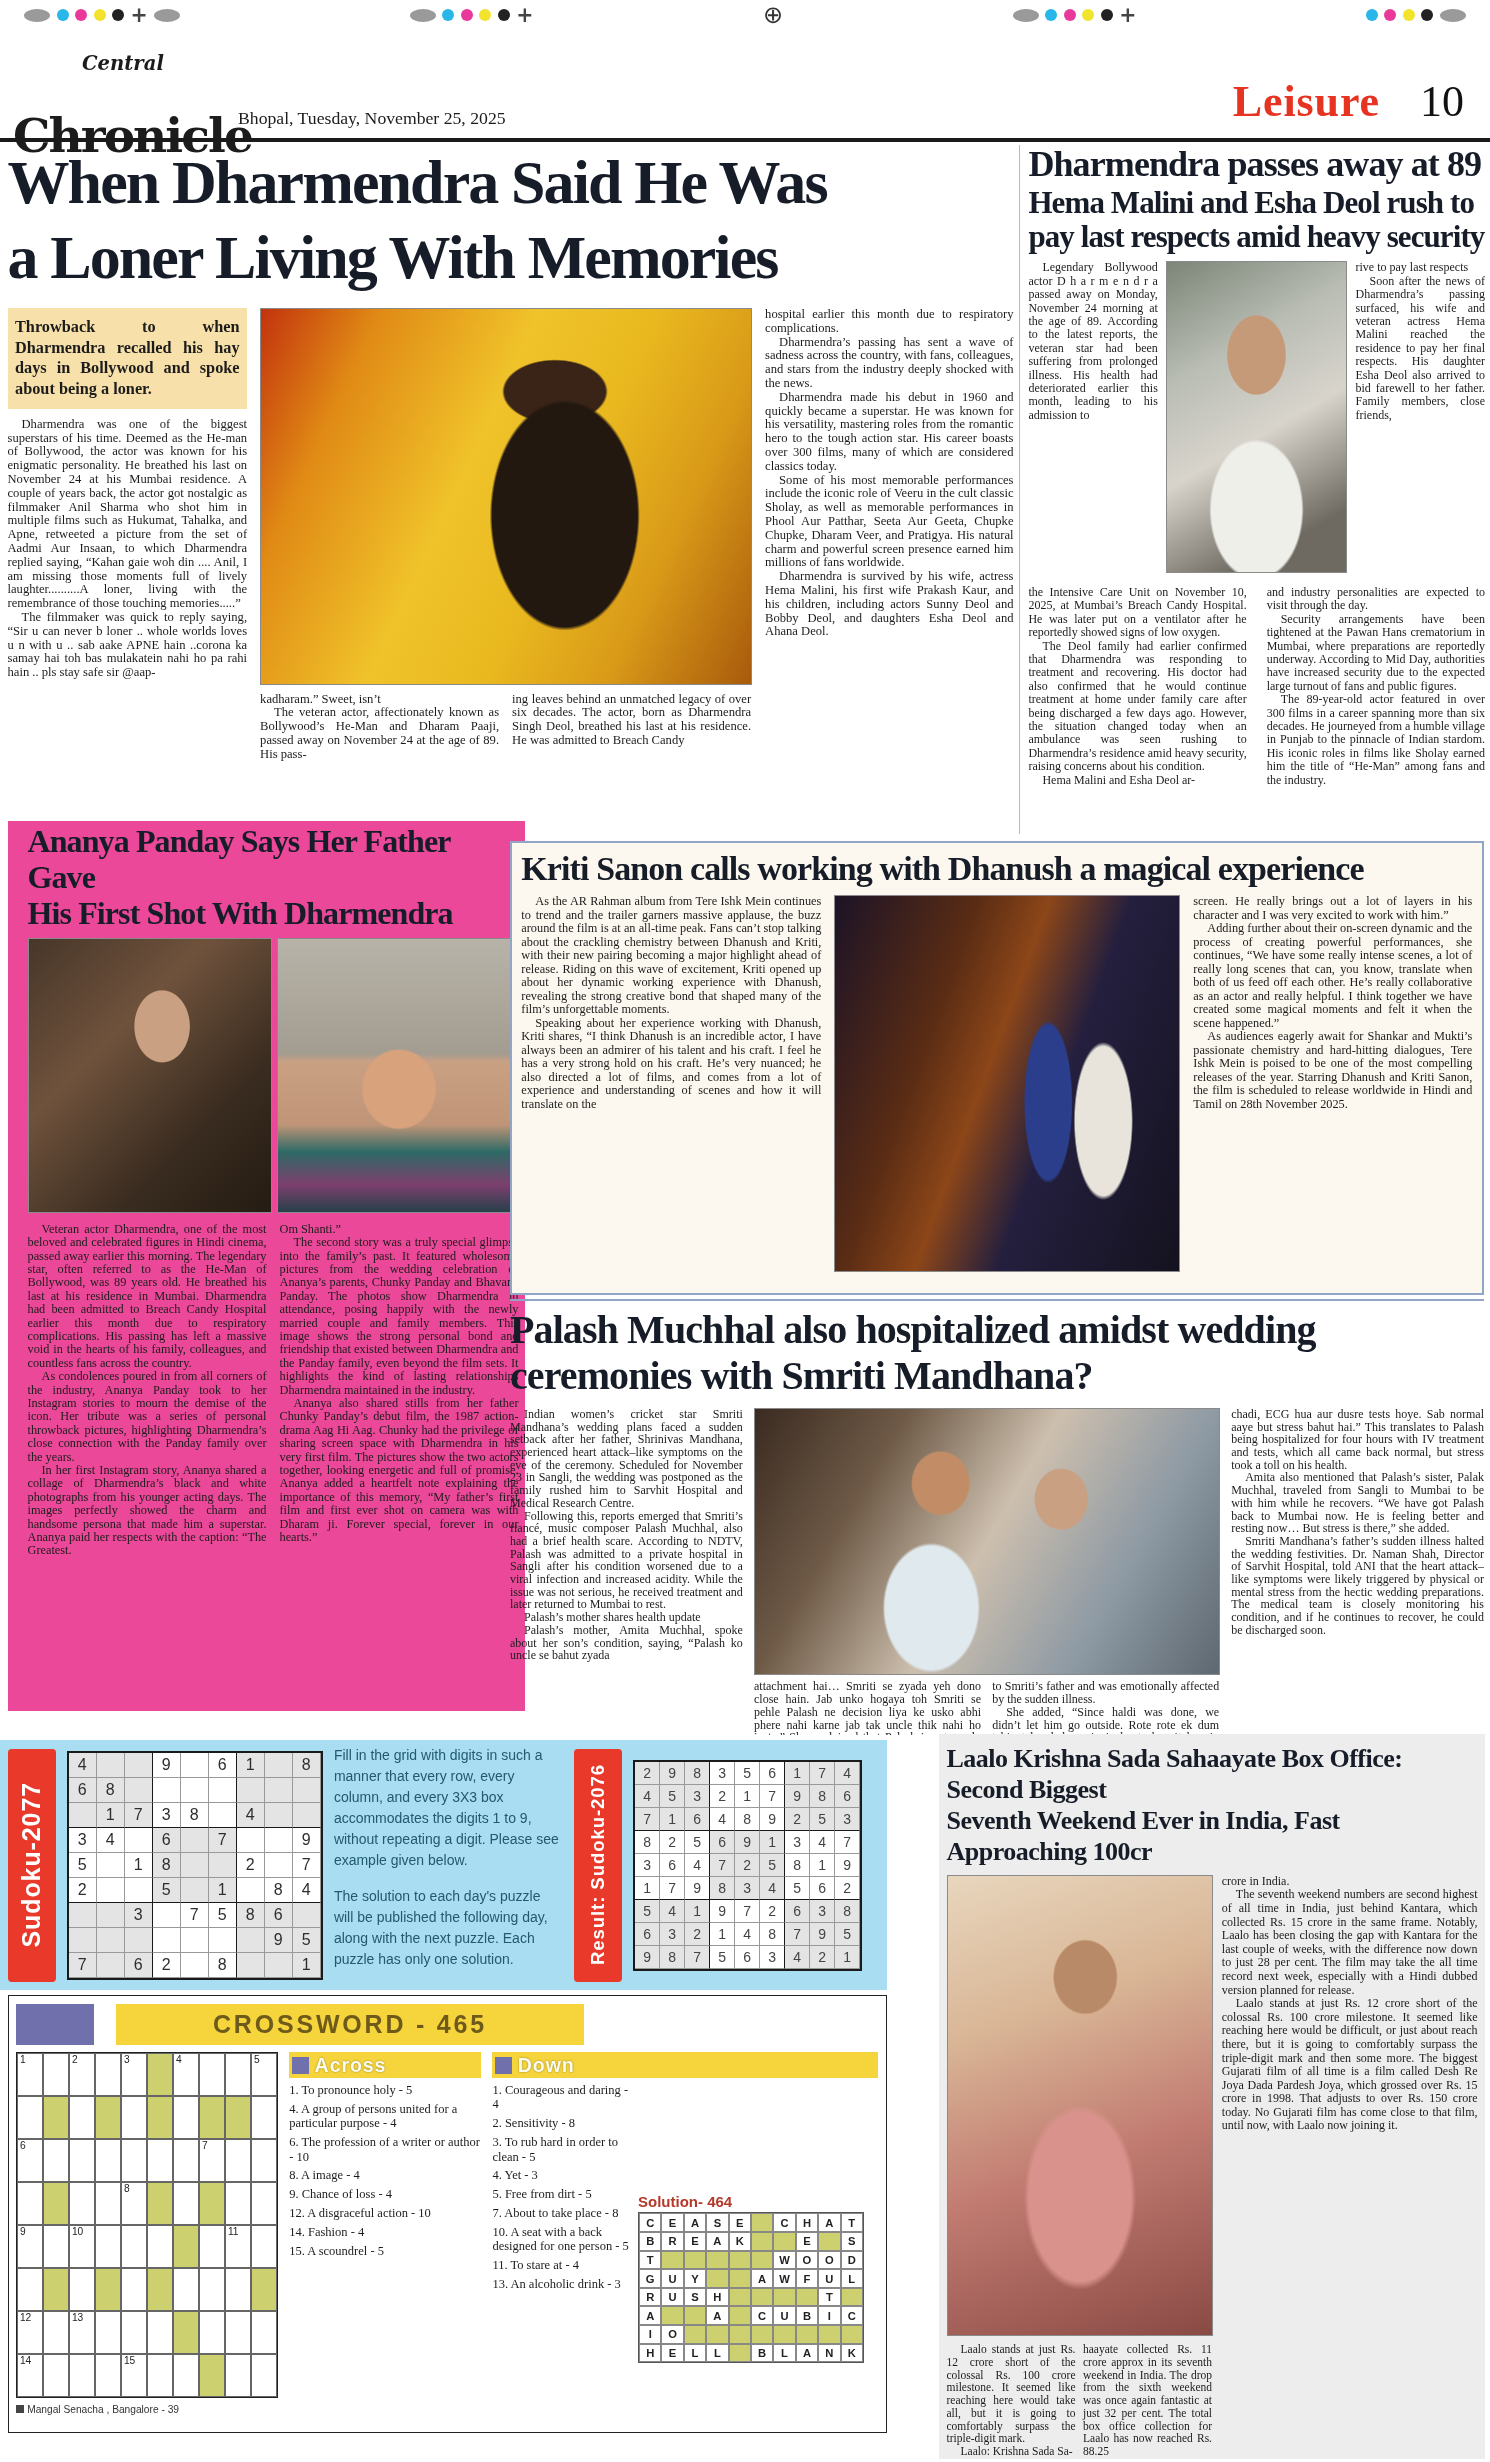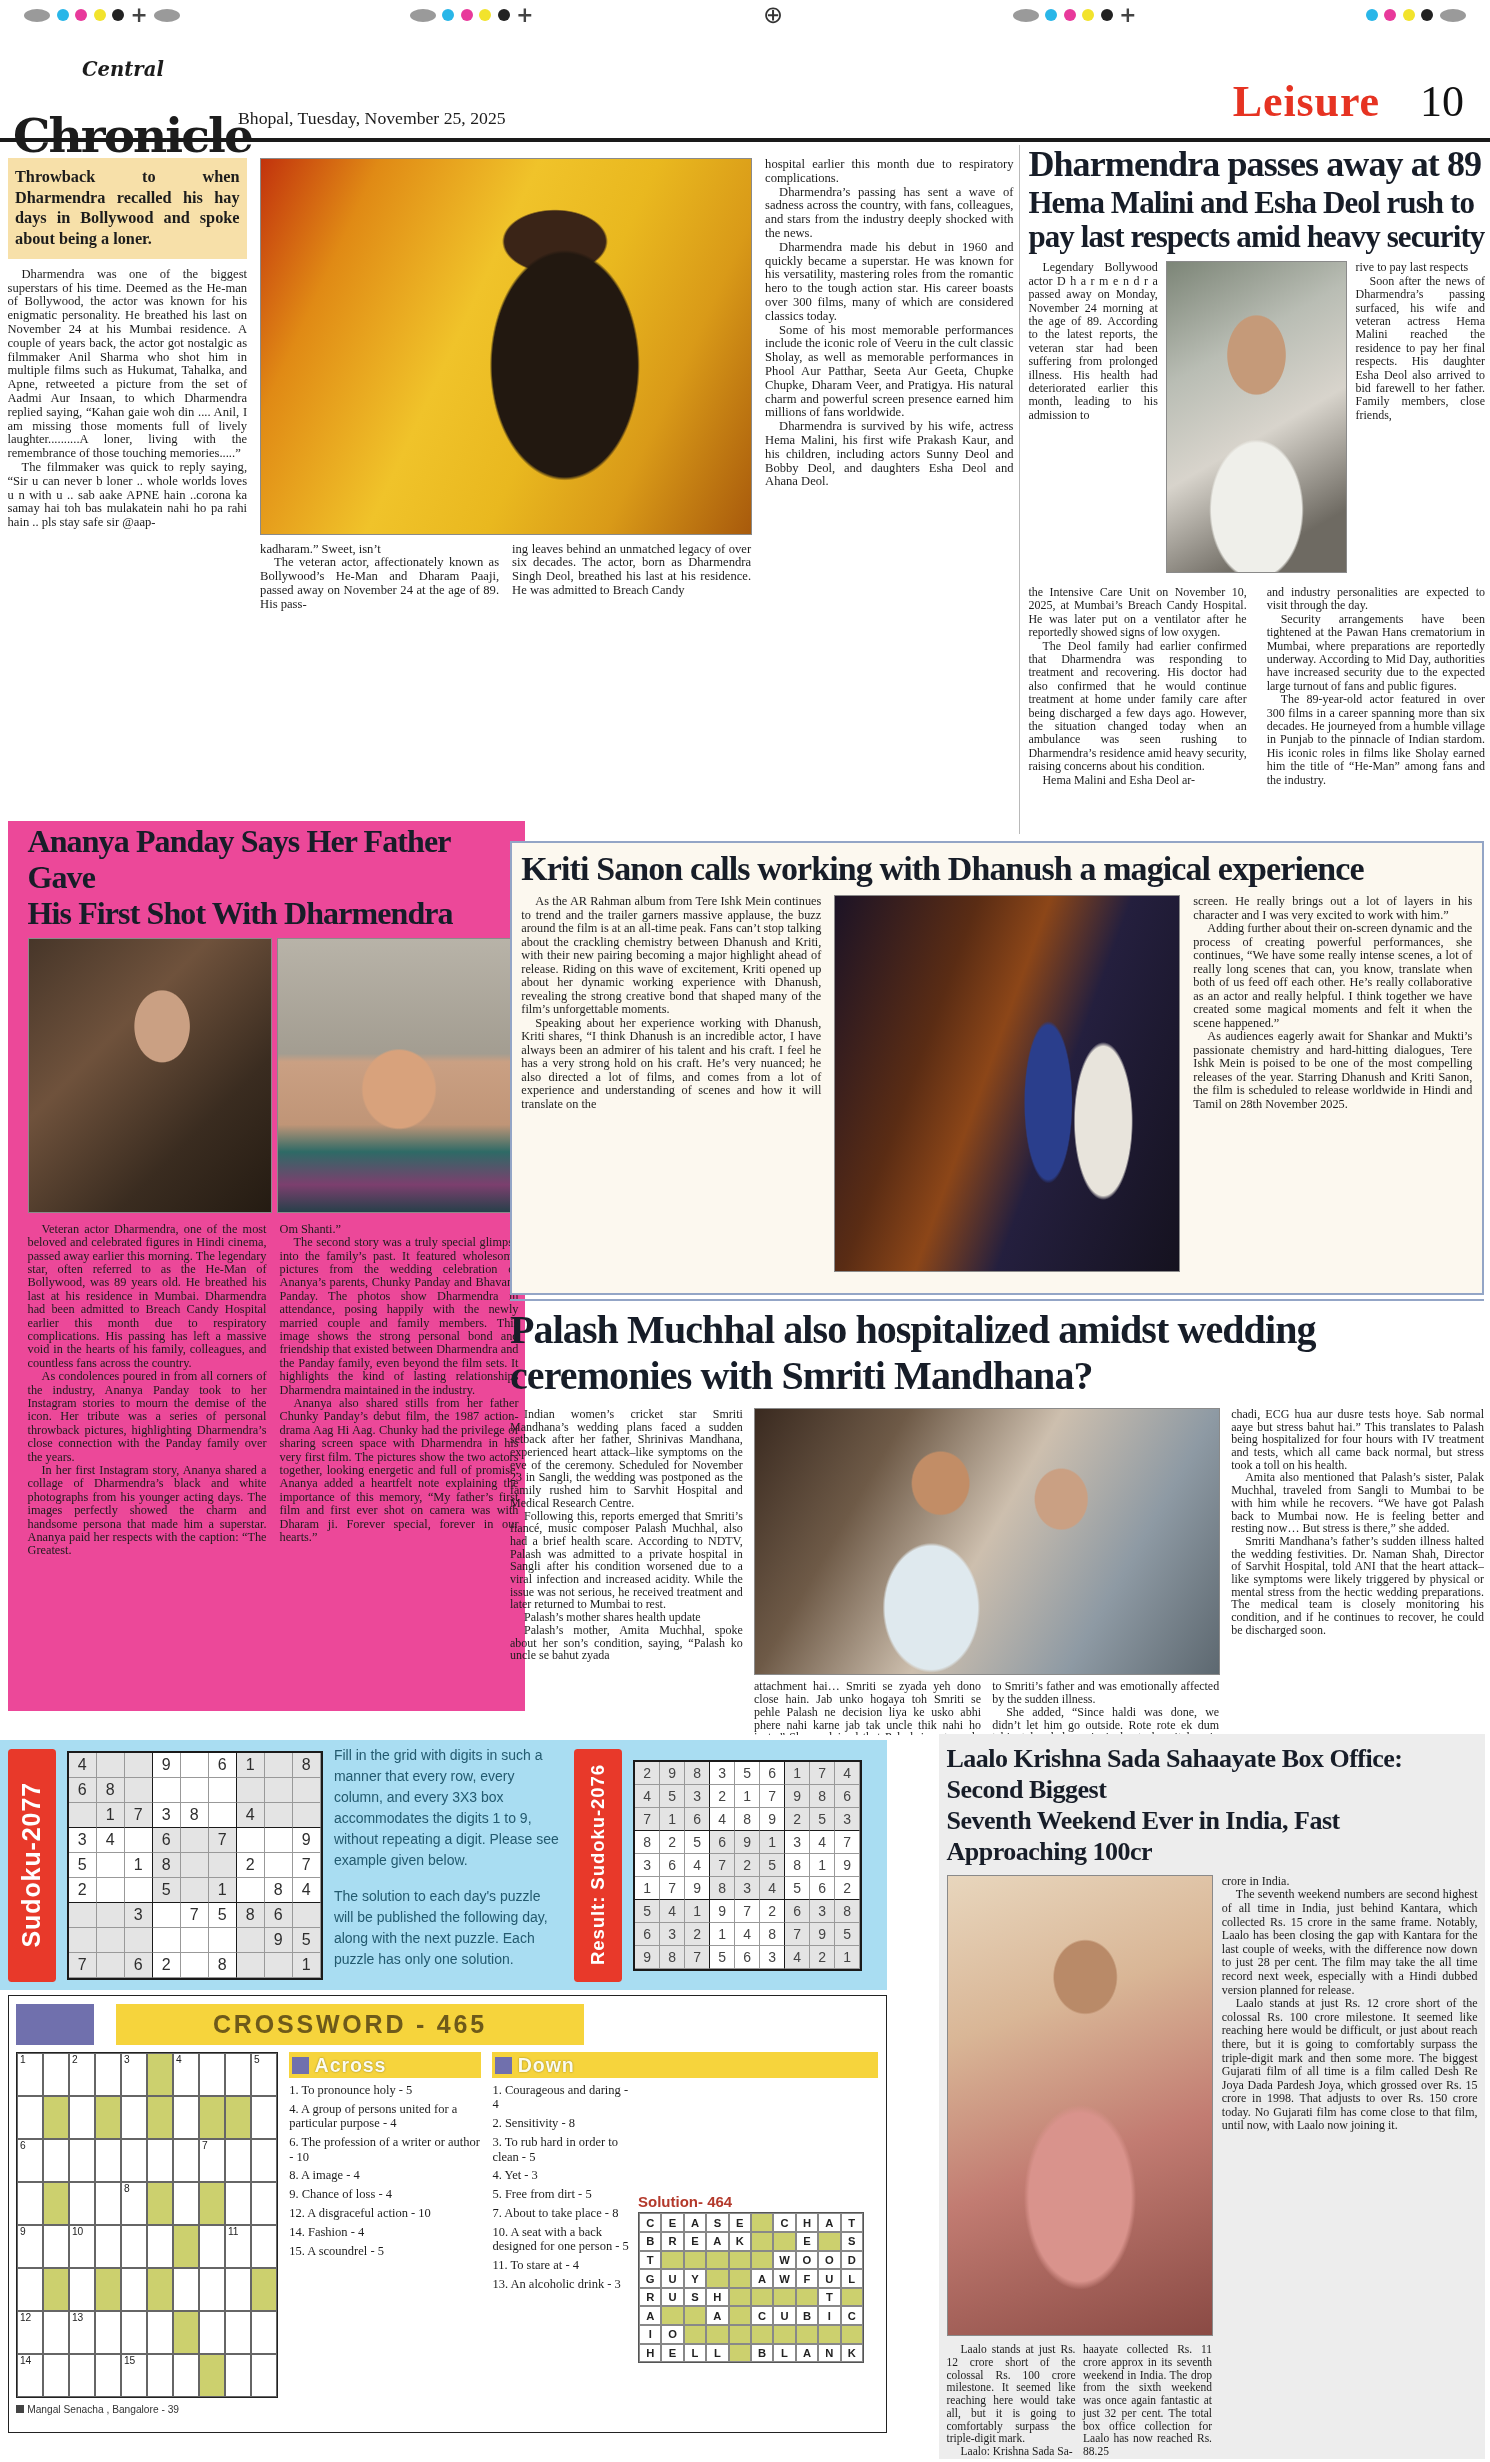--- a/index.html
+++ b/index.html
@@ -1,19 +1,19 @@
 <!DOCTYPE html>
 <html style="font-size:15px"><head>
 <meta charset="utf-8">
 <style>
   html,body{margin:0;padding:0;background:#e9e9e9;}
   #page{position:relative;width:1490px;height:2462px;background:#ffffff;font-family:"Liberation Serif",serif;color:#1c1c1c;overflow:hidden;margin:0 auto;}
   .abs{position:absolute;}
   
-  #masthead-small{position:absolute;left:82px;top:58px;font:bold italic 19.6px "DejaVu Serif",serif;}
+  #masthead-small{position:absolute;left:82px;top:52px;font:bold italic 19.6px "DejaVu Serif",serif;}
   #masthead{position:absolute;left:13px;top:69px;font:bold 47px "DejaVu Serif",serif;letter-spacing:-1.9px;margin-top:39px;}
   #dateline{position:absolute;left:238px;top:108px;font:17.7px "Liberation Serif",serif;}
   #section-label{position:absolute;right:110px;top:76px;font:bold 44px "Liberation Serif",serif;color:#e63322;letter-spacing:0.9px;}
   #page-number{position:absolute;right:26px;top:76px;font:44px "Liberation Serif",serif;color:#111;}
   #header-rule{position:absolute;left:0;top:138px;width:1490px;height:3.7px;background:#1a1a1a;}
   
   .hl{font-weight:bold;color:#171d28;white-space:pre-line;}
   .body{text-align:justify;}
   .body p{margin:0;text-indent:14px;}
   .cont p:first-child{text-indent:0;}
@@ -143,20 +143,22 @@
 <div id="page">
 
   <div id="masthead-small">Central</div>
   <div id="masthead">Chronicle</div>
   <div id="dateline">Bhopal, Tuesday, November 25, 2025</div>
   <div id="section-label">Leisure</div>
   <div id="page-number">10</div>
   <div id="header-rule"></div>
 
   <div id="lead" class="abs">
+    <h1 class="hl">When Dharmendra Said He Was
+a Loner Living With Memories</h1>
     <div class="lead-cols">
       <div class="lc1">
         <div id="standfirst">Throwback to when Dharmendra recalled his hay days in Bollywood and spoke about being a loner.</div>
         <div class="body">
             <p>Dharmendra was one of the biggest superstars of his time. Deemed as the He-man of Bollywood, the actor was known for his enigmatic personality. He breathed his last on November 24 at his Mumbai residence. A couple of years back, the actor got nostalgic as filmmaker Anil Sharma who shot him in multiple films such as Hukumat, Tahalka, and Apne, retweeted a picture from the set of Aadmi Aur Insaan, to which Dharmendra replied saying, “Kahan gaie woh din .... Anil, I am missing those moments full of lively laughter..........A loner, living with the remembrance of those touching memories.....”</p>
             <p>The filmmaker was quick to reply saying, “Sir u can never b loner .. whole worlds loves u n with u .. sab aake APNE hain ..corona ka samay hai toh bas mulakatein nahi ho pa rahi hain .. pls stay safe sir @aap-</p>
           </div>
       </div>
       <div class="lc-mid">
         <div id="lead-photo" class="photo"></div>

